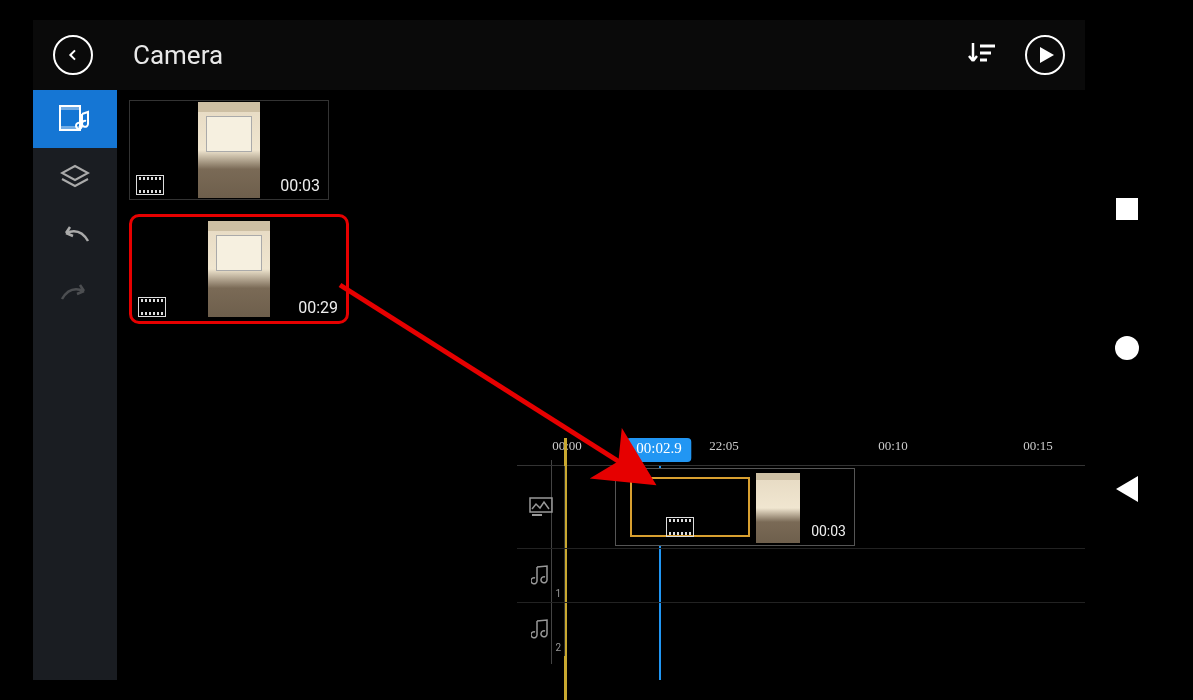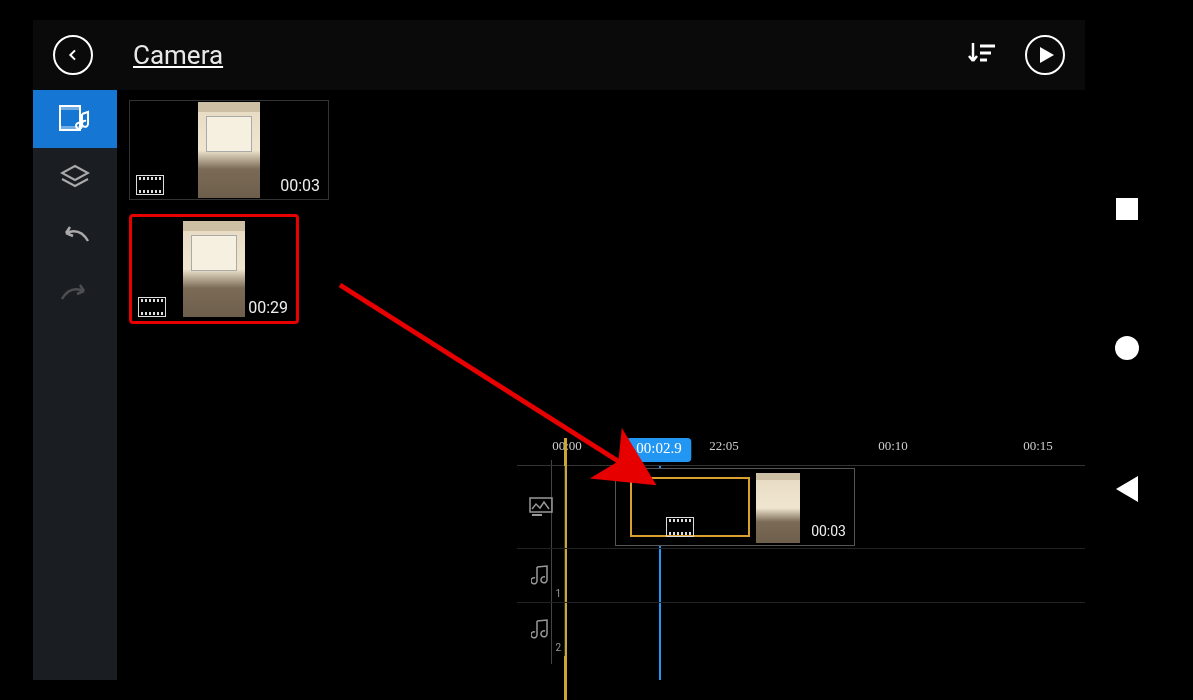--- a/index.html
+++ b/index.html
@@ -20,21 +20,20 @@
     bottom: 20px;
     background: #0a0a0a;
     display: flex;
     flex-direction: column;
   }
   .topbar {
     height: 70px;
     display: flex;
     align-items: center;
     padding: 0 20px 0 0;
-    text-decoration: underline;
   }
   .back-btn {
     width: 80px;
     height: 70px;
     display: flex;
     align-items: center;
     justify-content: center;
   }
   .back-circle {
     width: 40px; height: 40px;
@@ -105,23 +104,23 @@
     background: #000;
     position: relative;
     margin-bottom: 14px;
     border: 1px solid #333;
     display: flex;
     align-items: center;
     justify-content: center;
   }
   .clip.selected {
     border: 3px solid #e60000;
-    border-radius: 4px;
+    border-radius: 10px;
     height: 110px;
-    width: 170px;
+    width: 220px;
   }
   .clip-thumb {
     width: 62px;
     height: 96px;
     background: linear-gradient(to bottom, #cdbfa3 0%, #cdbfa3 10%, #e8dcc5 10%, #f0e6d0 50%, #7a6a56 70%, #6e5f4c 100%);
     position: relative;
   }
   .clip-thumb::before {
     content: '';
     position: absolute;

